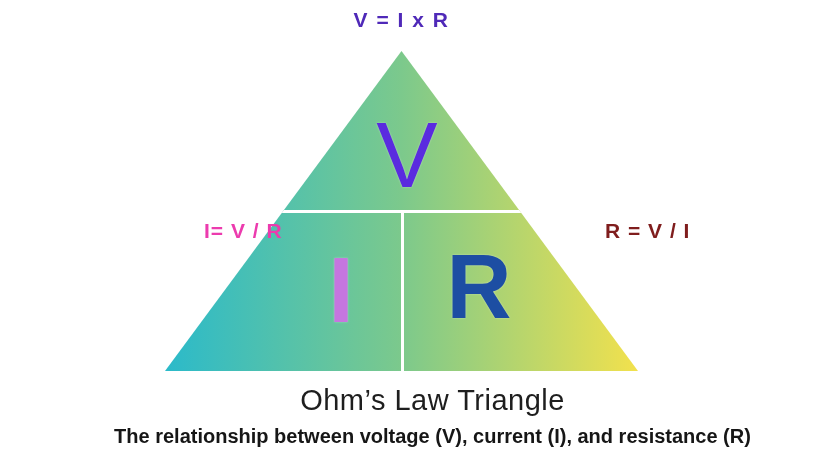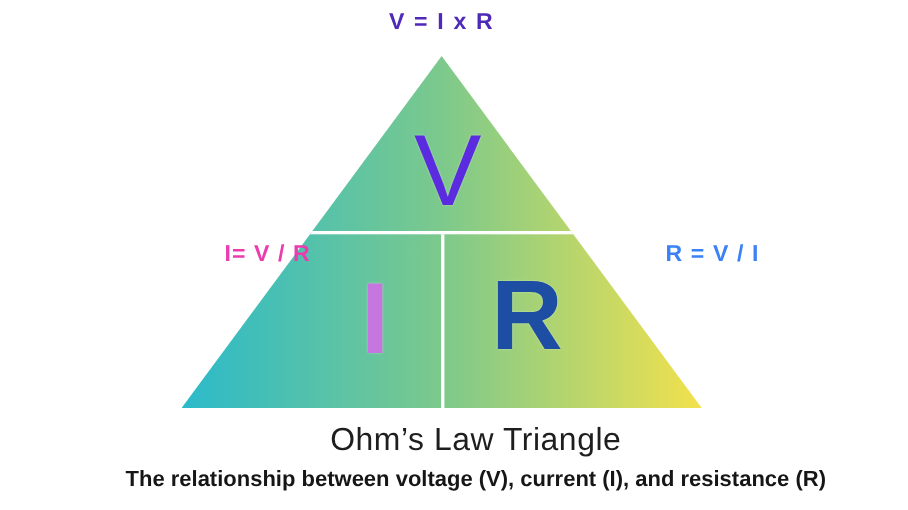--- a/index.html
+++ b/index.html
@@ -76,20 +76,20 @@
   <div class="triangle" style="--g-left: #2BBACA; --g-mid: #7CC98C; --g-right: #F2E14D;">
     <div class="h-line" style="--line: #FFFFFF;"></div>
     <div class="v-line" style="--line: #FFFFFF;"></div>
     <div class="letter letter-v" style="color: rgb(90, 43, 223);">V</div>
     <div class="letter letter-i" style="color: rgb(198, 118, 223);">I</div>
     <div class="letter letter-r" style="color: rgb(29, 78, 163);">R</div>
   </div>
 
   <div class="side-formula left-formula" style="color: rgb(236, 59, 174);">I= V / R</div>
 
-  <div class="side-formula right-formula" style="color: #3b82f6;">R = V / I</div>
+  <div class="side-formula right-formula" style="color: #7f1d1d;">R = V / I</div>
 
   <div class="caption">
     <div class="caption-title">Ohm’s Law Triangle</div>
     <div class="caption-subtitle">The relationship between voltage (V), current (I), and resistance (R)</div>
   </div>
 
 </div>
 
 </body></html>

